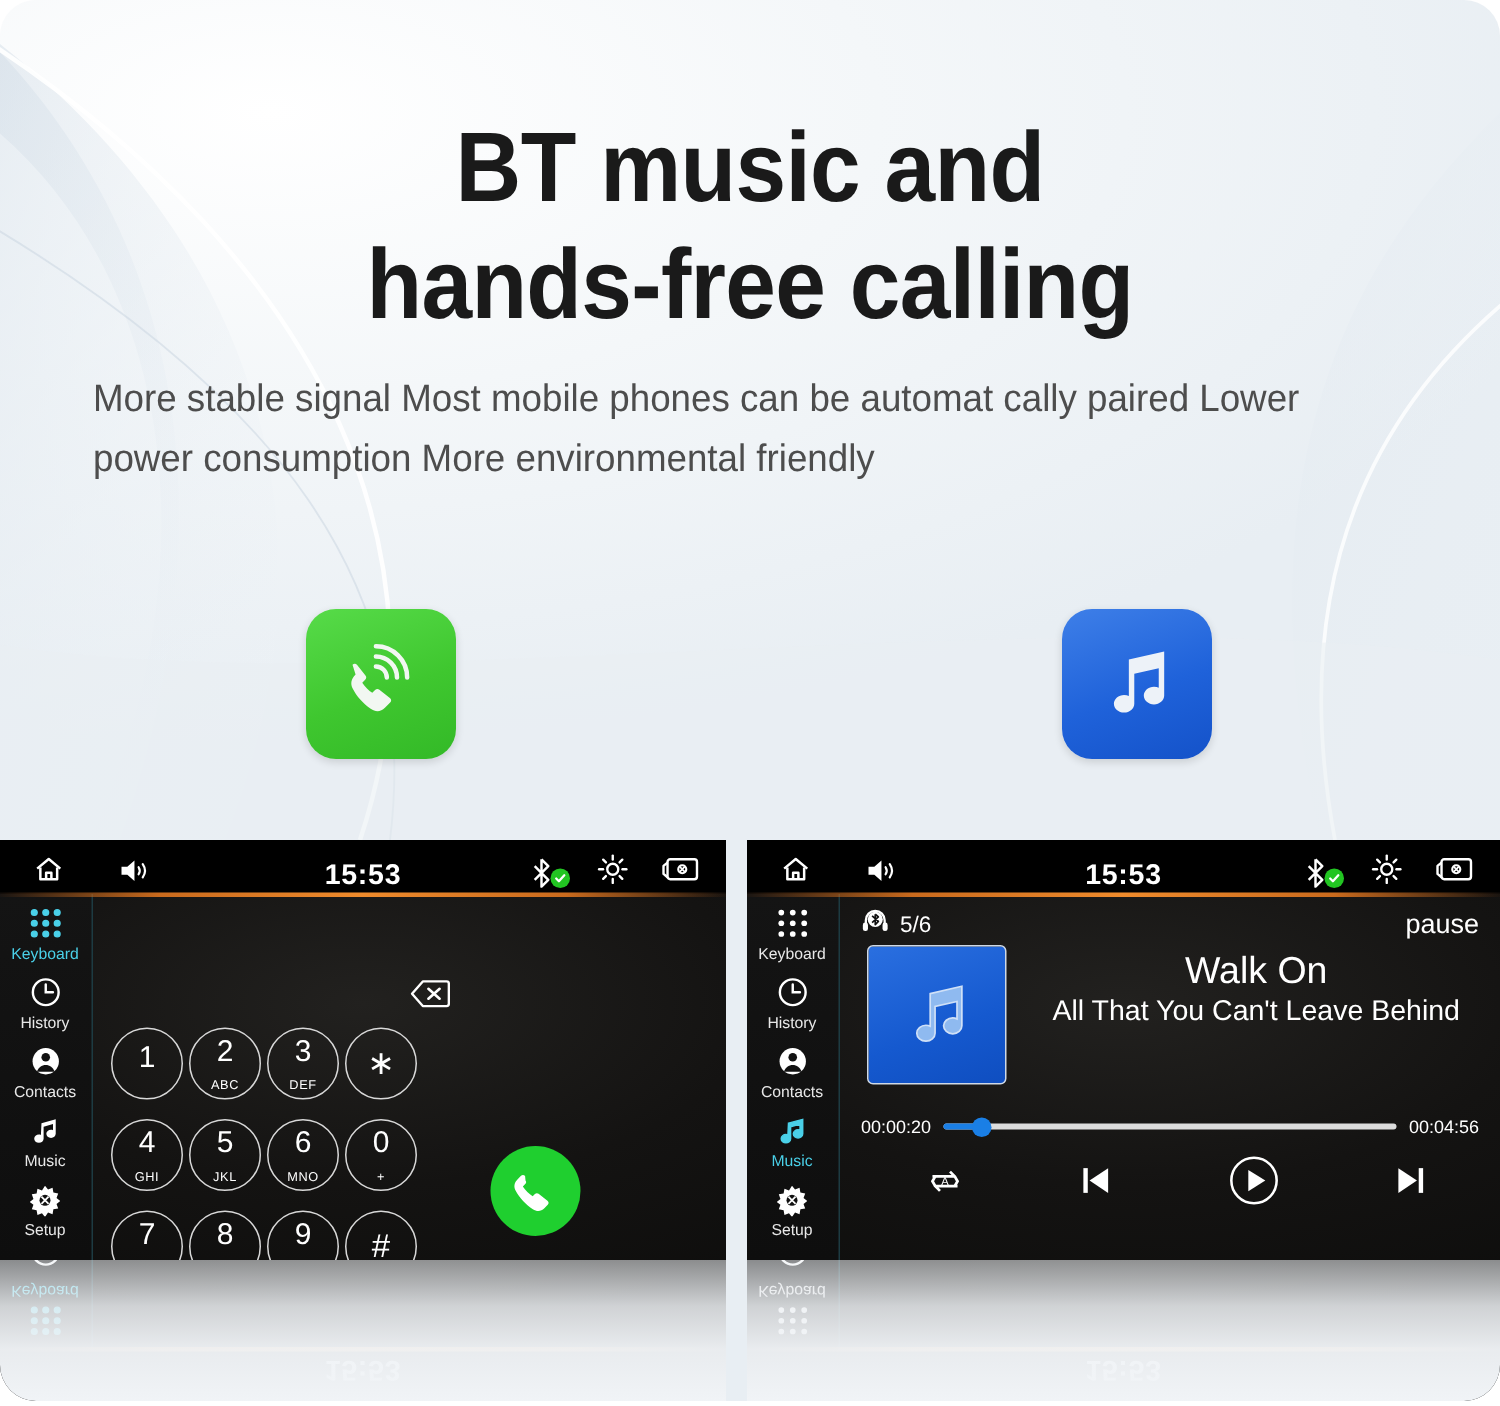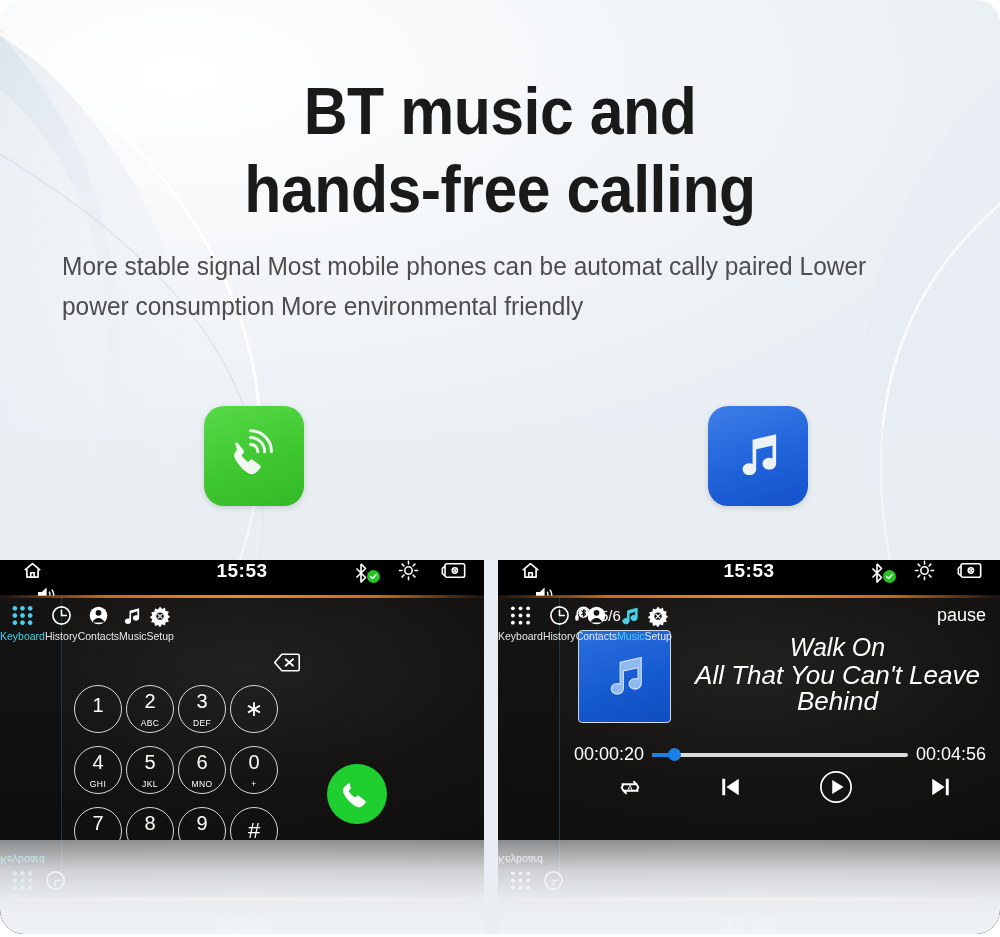--- a/index.html
+++ b/index.html
@@ -79,23 +79,22 @@
   .orange-rule {
     position: absolute; left: 0; right: 0; top: 35px; height: 3px;
     background: linear-gradient(90deg, rgba(80,35,5,0.1) 0%, #c96a1d 22%, #ef8b2c 50%, #c96a1d 78%, rgba(80,35,5,0.1) 100%);
     z-index: 4;
   }
 
   
   .statusbar {
     position: absolute; left: 0; right: 0; top: 0; height: 35px;
     background: #000;
-    display: flex; align-items: flex-start;
+    display: flex; align-items: flex-end;
     color: #fff;
-    flex-direction: column;
   }
   .sb-home { margin-left: 22px; }
   .sb-vol  { margin-left: 36px; }
   .sb-clock {
     position: absolute; left: 0; right: 0; text-align: center;
     font-size: 19px; font-weight: 600; letter-spacing: 0.5px;
   }
   .sb-right { position: absolute; right: 18px; display: flex; align-items: center; gap: 22px; }
   .sb-bt-wrap { position: relative; width: 22px; height: 20px; }
   .bt-check {
@@ -104,21 +103,21 @@
     background: #22c522;
     display: flex; align-items: center; justify-content: center;
   }
 
   
   .sidebar {
     width: 62px; flex: 0 0 62px;
     background: linear-gradient(180deg, #141414 0%, #0e0e0e 100%);
     border-right: 1px solid #1d3b42;
     padding-top: 7px;
-    display: flex; flex-direction: row; align-items: flex-start;
+    display: flex; flex-direction: column; align-items: flex-end;
     position: relative; z-index: 3;
   }
   .side-item {
     width: 62px;
     display: flex; flex-direction: column; align-items: center;
     margin-bottom: 7px;
     color: #e8e8e8;
   }
   .side-item .ic { height: 25px; display: flex; align-items: center; justify-content: center; }
   .side-label { font-size: 10.5px; margin-top: 2px; line-height: 12px; }
@@ -165,27 +164,27 @@
     position: absolute; left: 18px; top: 34px;
     width: 93px; height: 93px; border-radius: 4px;
     border: 1.5px solid #cfd9e6;
     background: linear-gradient(160deg, #2a6fe0 0%, #1559cf 60%, #0f4ec0 100%);
     display: flex; align-items: center; justify-content: center;
   }
   .meta {
     position: absolute; left: 125px; right: 10px; top: 36px;
     text-align: center;
   }
-  .meta .t1 { font-size: 25px; font-weight: 400; line-height: 30px; font-style: italic; }
-  .meta .t2 { font-size: 26px; line-height: 26px; font-style: italic; }
+  .meta .t1 { font-size: 25px; font-weight: 400; line-height: 30px; }
+  .meta .t2 { font-size: 19px; line-height: 26px; }
   .meta .t3 { font-size: 14px; line-height: 20px; }
   .progress-row {
     position: absolute; left: 14px; right: 14px; top: 148px;
     display: flex; align-items: center; gap: 8px;
-    font-size: 18px;
+    font-size: 12px;
   }
   .track {
     flex: 1; position: relative; height: 4px; border-radius: 2px; background: #dcdcdc;
   }
   .track .filled { position: absolute; left: 0; top: 0; bottom: 0; width: 8.5%; background: #1a7fe6; border-radius: 2px; }
   .track .knob {
     position: absolute; left: 8.5%; top: 50%;
     width: 13px; height: 13px; margin-left: -6px; margin-top: -6.5px;
     border-radius: 50%; background: #1a7fe6;
   }

